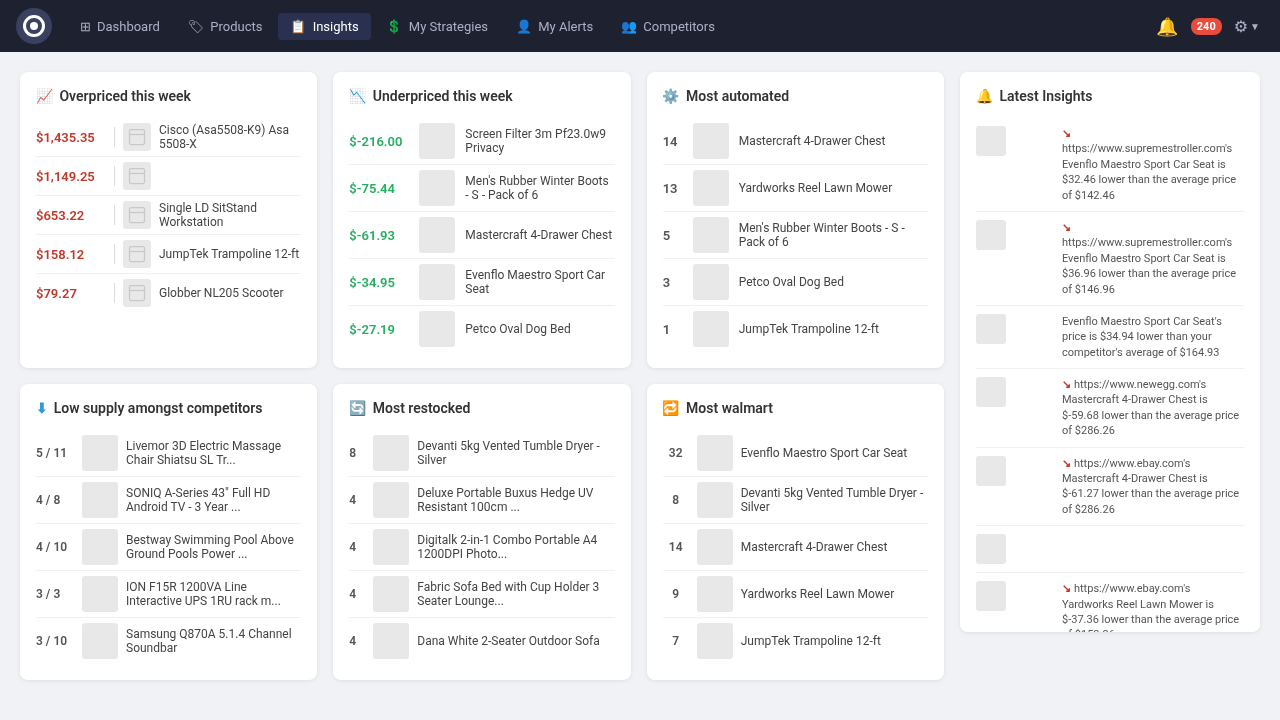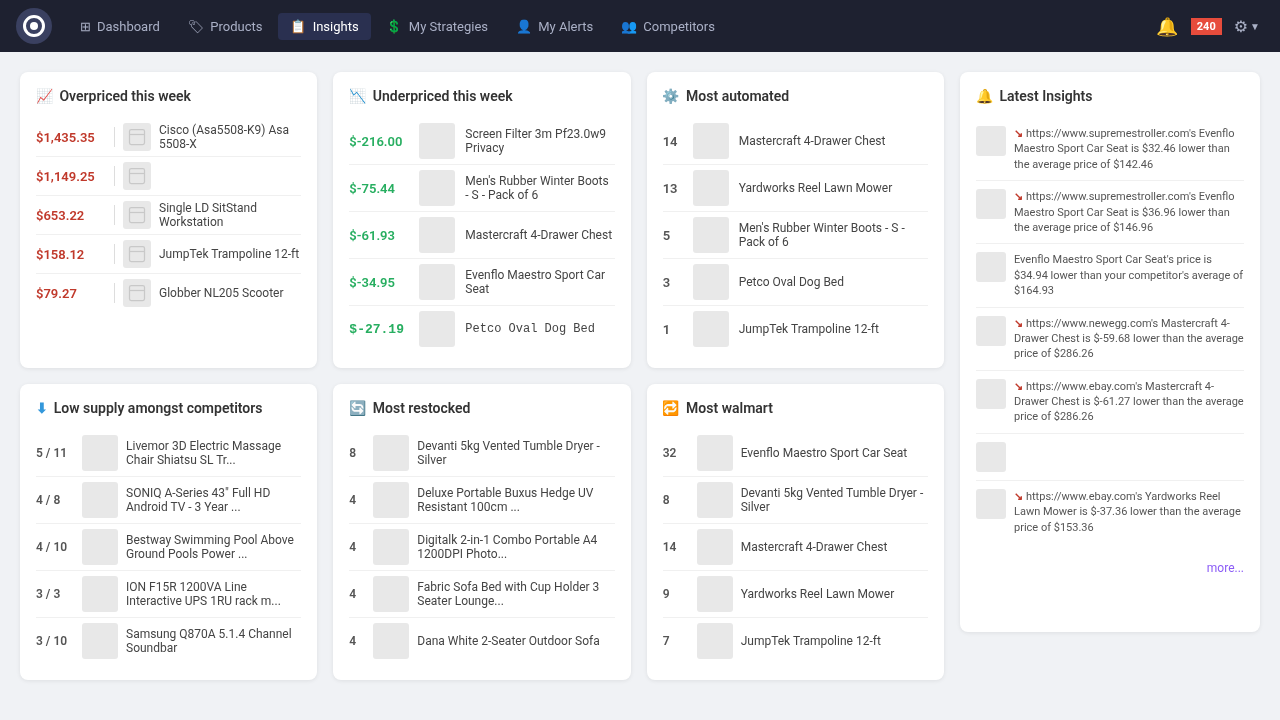--- a/index.html
+++ b/index.html
@@ -49,21 +49,21 @@
     .nav-item.active { color: #fff; background: #2a3050; }
     .nav-spacer { flex: 1; }
     .nav-right { display: flex; align-items: center; gap: 8px; }
     .bell-btn {
       color: #aab0c6; cursor: pointer; display: flex; align-items: center;
       font-size: 18px; padding: 4px;
     }
     .badge {
       background: #e74c3c;
       color: #fff;
-      border-radius: 0;
+      border-radius: 8px;
       padding: 2px 6px;
       font-size: 11px;
       font-weight: bold;
     }
     .gear-btn {
       color: #aab0c6; cursor: pointer; font-size: 16px; padding: 4px;
       display: flex; align-items: center; gap: 2px;
     }
 
     
@@ -88,21 +88,21 @@
     .overpriced-item { display: flex; align-items: center; gap: 8px; padding: 5px 0; border-bottom: 1px solid #f0f0f0; }
     .overpriced-item:last-child { border-bottom: none; }
     .price-red { color: #c0392b; font-weight: 600; font-size: 13px; min-width: 70px; }
     .item-thumb { width: 28px; height: 28px; background: #e8e8e8; border-radius: 3px; flex-shrink: 0; display:flex; align-items:center; justify-content:center; overflow:hidden; }
     .item-thumb svg { width: 20px; height: 20px; opacity: 0.5; }
     .item-name { color: #444; font-size: 12px; }
     .divider-v { width: 1px; height: 20px; background: #ddd; flex-shrink:0; }
 
     
     .underpriced-item { display: flex; align-items: center; gap: 10px; padding: 5px 0; border-bottom: 1px solid #f0f0f0; }
-    .underpriced-item:last-child { border-bottom: none; font-family: Liberation Mono, monospace; }
+    .underpriced-item:last-child { border-bottom: none; }
     .price-green { color: #27ae60; font-weight: 600; font-size: 13px; min-width: 60px; }
     .prod-thumb { width: 36px; height: 36px; background: #e8e8e8; border-radius: 3px; flex-shrink:0; }
 
     
     .auto-item { display: flex; align-items: center; gap: 10px; padding: 5px 0; border-bottom: 1px solid #f0f0f0; }
     .auto-item:last-child { border-bottom: none; }
     .auto-num { color: #555; font-weight: 600; min-width: 20px; font-size: 13px; }
 
     
     .supply-item { display: flex; align-items: center; gap: 8px; padding: 5px 0; border-bottom: 1px solid #f0f0f0; }
@@ -110,38 +110,38 @@
     .supply-ratio { color: #555; font-weight: 600; min-width: 38px; font-size: 12px; }
 
     
     .restock-item { display: flex; align-items: center; gap: 8px; padding: 5px 0; border-bottom: 1px solid #f0f0f0; }
     .restock-item:last-child { border-bottom: none; }
     .restock-num { color: #555; font-weight: 600; min-width: 16px; font-size: 12px; }
 
     
     .changed-item { display: flex; align-items: center; gap: 8px; padding: 5px 0; border-bottom: 1px solid #f0f0f0; }
     .changed-item:last-child { border-bottom: none; }
-    .changed-num { color: #555; font-weight: 600; min-width: 26px; font-size: 12px; }
+    .changed-num { color: #555; font-weight: 600; min-width: 26px; font-size: 12px; text-align: center; }
 
     
     .insights-card {
       background: #fff;
       border-radius: 8px;
       padding: 16px;
       box-shadow: 0 1px 4px rgba(0,0,0,0.08);
       grid-column: 4;
       grid-row: 1 / 3;
       overflow-y: auto;
       max-height: 560px;
     }
     .insight-title { font-size: 14px; font-weight: 600; color: #333; margin-bottom: 14px; display:flex; align-items:center; gap:6px; }
     .insight-item { display: flex; gap: 8px; padding: 8px 0; border-bottom: 1px solid #f0f0f0; }
     .insight-item:last-child { border-bottom: none; }
     .insight-thumb { width: 30px; height: 30px; background: #e8e8e8; border-radius: 3px; flex-shrink:0; }
-    .insight-text { font-size: 11px; color: #555; line-height: 1.4; }
+    .insight-text { font-size: 11px; color: #555; line-height: 1.4; margin-left: 48px; }
     .insight-text .trend-down { color: #c0392b; font-weight: 600; }
     .more-link { color: #8b5cf6; font-size: 12px; cursor: pointer; text-align: right; display:block; margin-top:18px; }
 
     
     .bottom-row {
       grid-column: 1 / 4;
       display: grid;
       grid-template-columns: 1fr 1fr 1fr;
       gap: 16px;
     }

